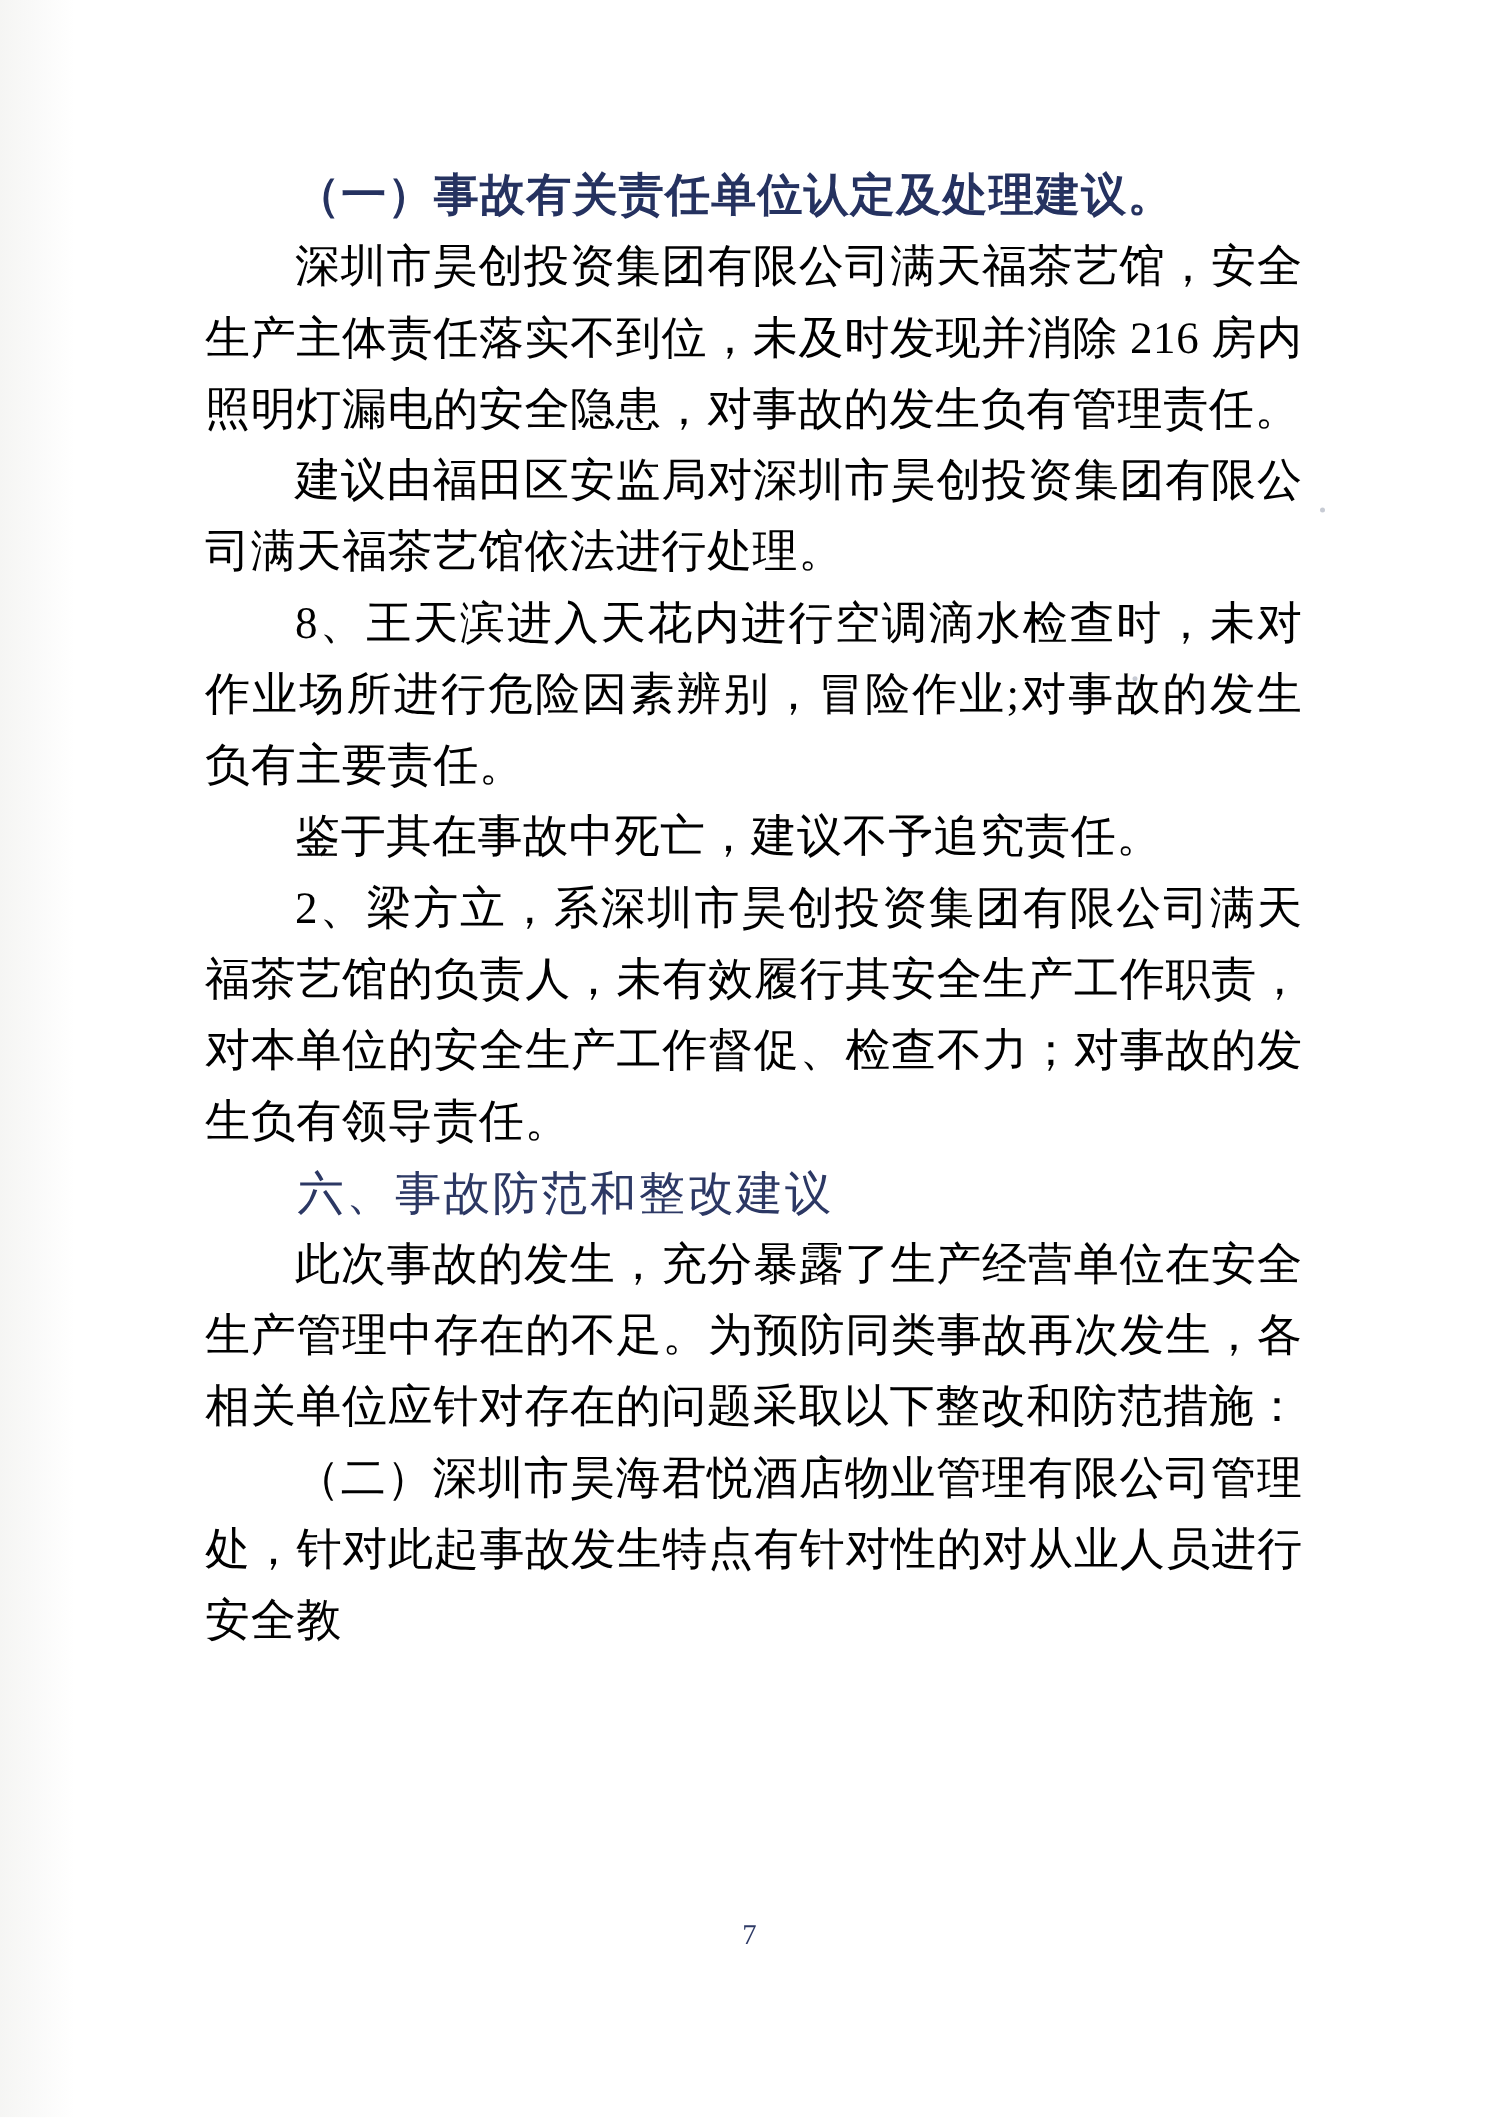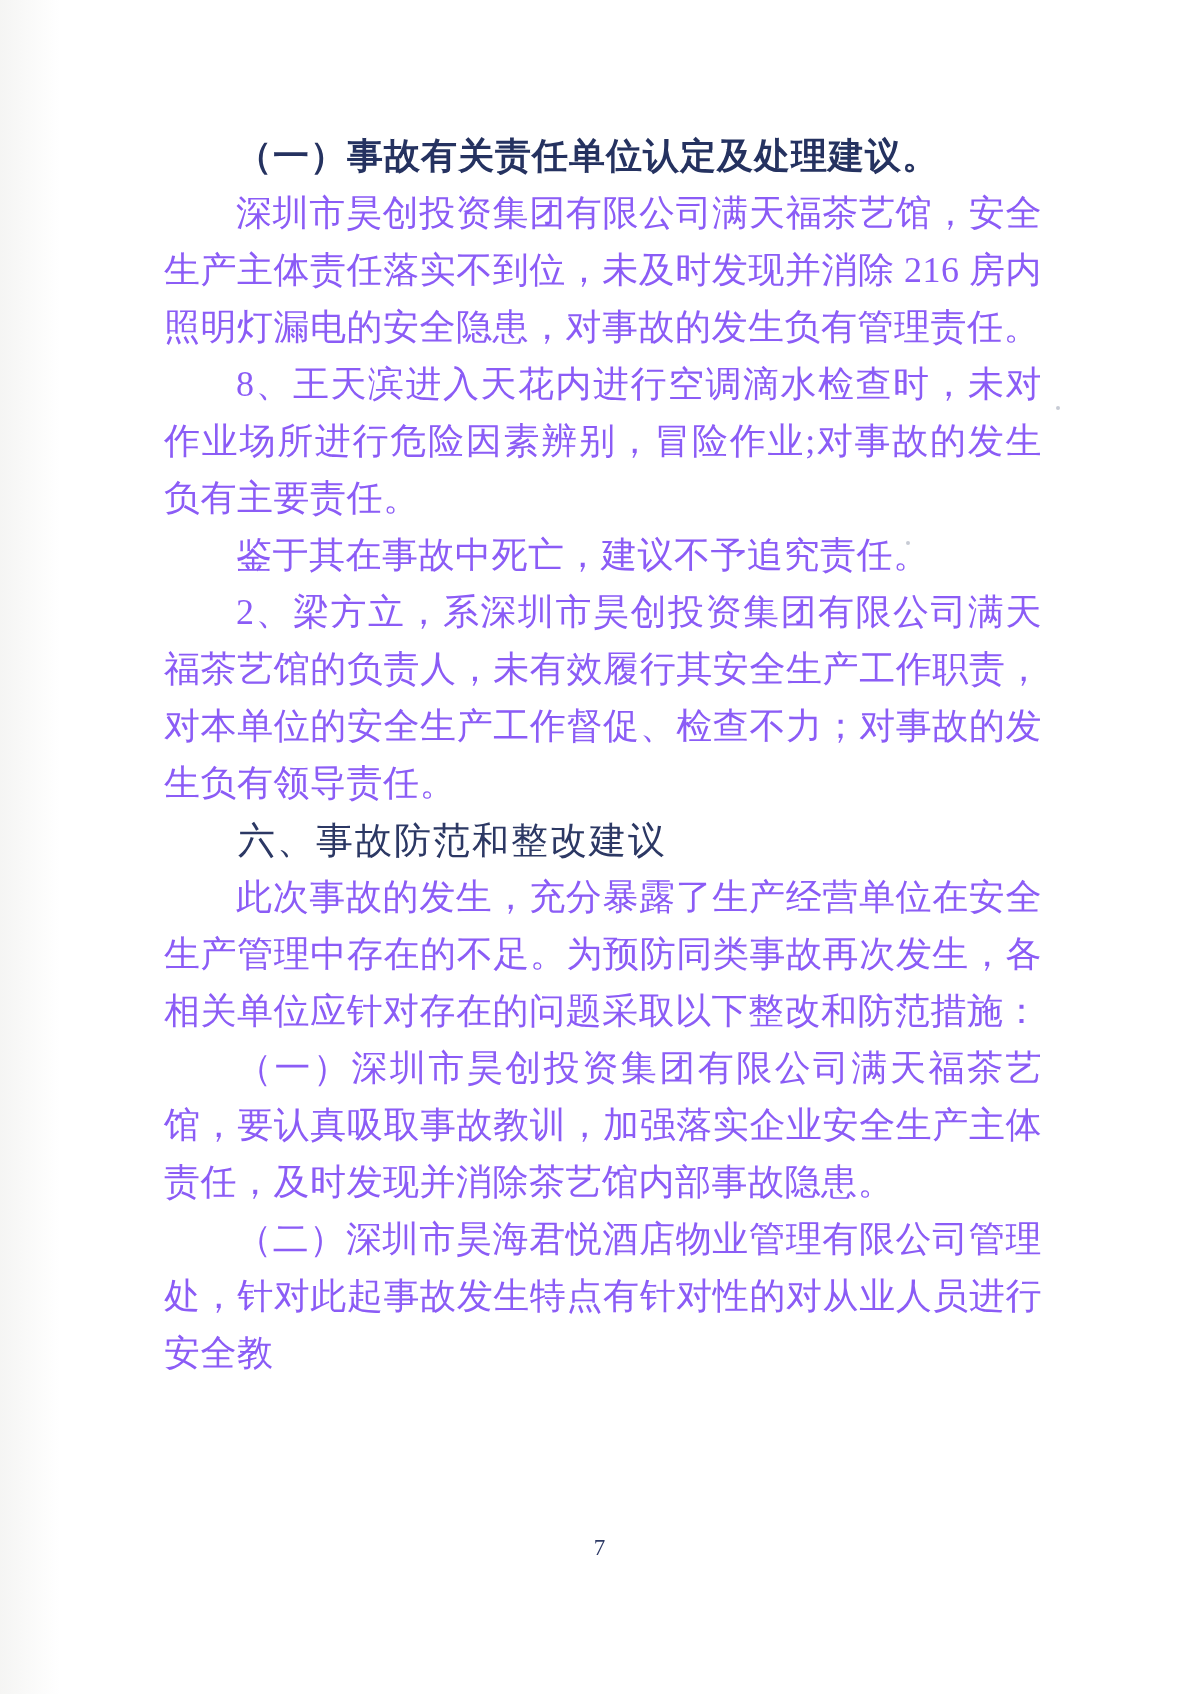--- a/index.html
+++ b/index.html
@@ -33,21 +33,21 @@
   }
 
   .content p {
     margin: 0;
     font-size: 36px;
     line-height: 57px;
     letter-spacing: 0.5px;
     text-align: justify;
     text-justify: inter-character;
     text-indent: 2em;
-    color: #8b5cf6;
+    color: #000000;
   }
 
   .content p.sub {
     font-weight: bold;
     color: #253260;
     letter-spacing: 1px;
   }
 
   .content p.head {
     font-family: "Liberation Sans", sans-serif;
@@ -84,26 +84,26 @@
 </head>
 <body>
 
 <div class="page">
 
   <div class="page-edge"></div>
 
   <div class="content" id="doc-content">
       <p class="sub">（一）事故有关责任单位认定及处理建议。</p>
       <p>深圳市昊创投资集团有限公司满天福茶艺馆，安全生产主体责任落实不到位，未及时发现并消除 216 房内照明灯漏电的安全隐患，对事故的发生负有管理责任。</p>
+      <p>建议由福田区安监局对深圳市昊创投资集团有限公司满天福茶艺馆依法进行处理。</p>
       <p>8、王天滨进入天花内进行空调滴水检查时，未对作业场所进行危险因素辨别，冒险作业;对事故的发生负有主要责任。</p>
       <p>鉴于其在事故中死亡，建议不予追究责任。</p>
       <p>2、梁方立，系深圳市昊创投资集团有限公司满天福茶艺馆的负责人，未有效履行其安全生产工作职责，对本单位的安全生产工作督促、检查不力；对事故的发生负有领导责任。</p>
       <p class="head">六、事故防范和整改建议</p>
       <p>此次事故的发生，充分暴露了生产经营单位在安全生产管理中存在的不足。为预防同类事故再次发生，各相关单位应针对存在的问题采取以下整改和防范措施：</p>
-      <p>（一）深圳市昊创投资集团有限公司满天福茶艺馆，要认真吸取事故教训，加强落实企业安全生产主体责任，及时发现并消除茶艺馆内部事故隐患。</p>
       <p>（二）深圳市昊海君悦酒店物业管理有限公司管理处，针对此起事故发生特点有针对性的对从业人员进行安全教</p>
     </div>
 
   <div class="speck" style="left:1056px; top:406px;"></div>
   <div class="speck" style="left:906px; top:541px;"></div>
 
   <div class="page-number">
     <span>7</span>
   </div>
 

